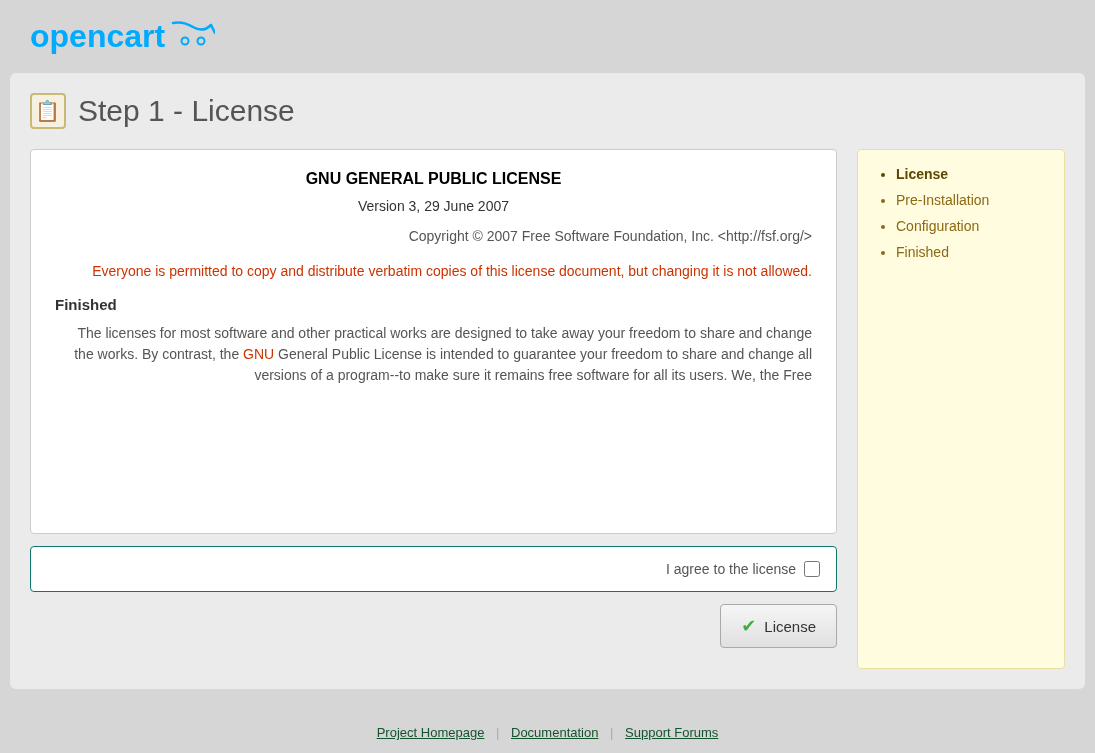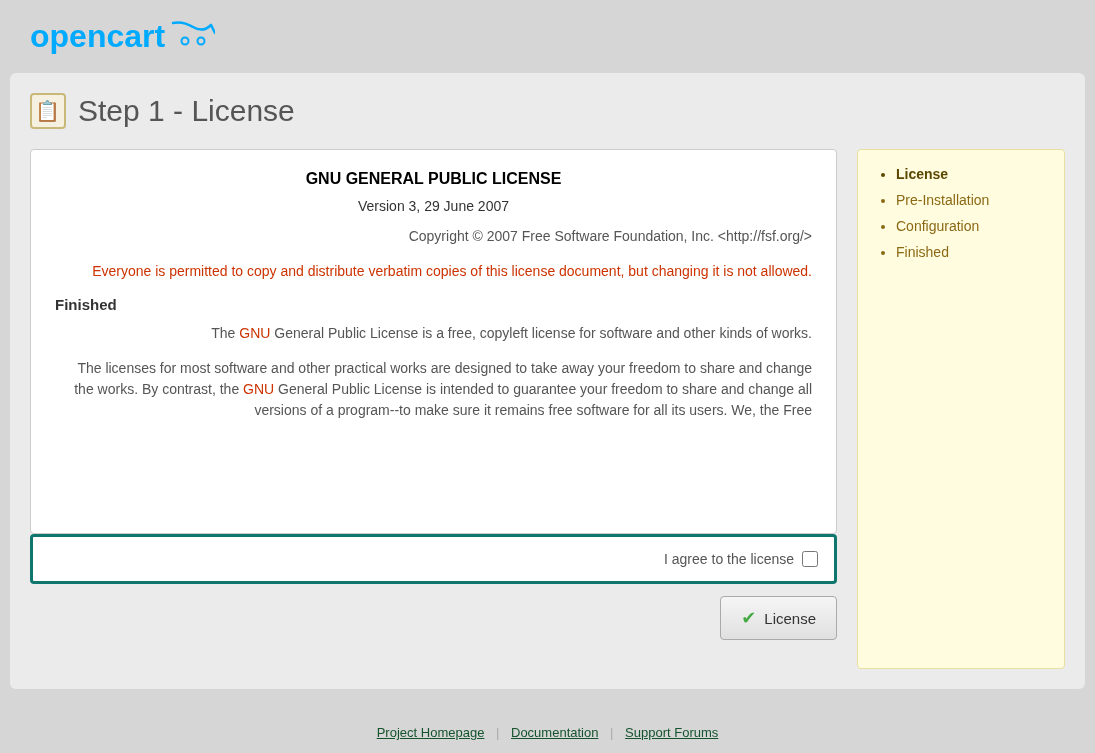--- a/index.html
+++ b/index.html
@@ -127,23 +127,24 @@
       color: #333;
     }
 
     .gnu-highlight {
       color: #cc3300;
     }
 
     
     .agree-area {
       background: white;
-      border: 3px solid #0f766e;
+      border: 1px solid #0f766e;
       border-radius: 4px;
       padding: 14px 16px;
+      margin-top: 12px;
       display: flex;
       align-items: center;
       justify-content: flex-end;
       gap: 8px;
     }
 
     .agree-label {
       color: #555;
       font-size: 14px;
     }
@@ -273,21 +274,20 @@
 
     <div class="content-main">
 
       <div class="license-container">
         <div class="license-scroll-area">
           <p class="license-title">GNU GENERAL PUBLIC LICENSE</p>
           <p class="license-version">Version 3, 29 June 2007</p>
           <p class="license-para">Copyright © 2007 Free Software Foundation, Inc. &lt;http://fsf.org/&gt;</p>
           <p class="license-para red-text">Everyone is permitted to copy and distribute verbatim copies of this license document, but changing it is not allowed.</p>
           <p class="license-section-title">Finished</p>
-          <p class="license-para">The <span class="gnu-highlight">GNU</span> General Public License is a free, copyleft license for software and other kinds of works.</p>
           <p class="license-para">The licenses for most software and other practical works are designed to take away your freedom to share and change the works. By contrast, the <span class="gnu-highlight">GNU</span> General Public License is intended to guarantee your freedom to share and change all versions of a program--to make sure it remains free software for all its users. We, the Free</p>
         </div>
       </div>
 
       <div class="agree-area">
         <label class="agree-label">I agree to the license</label>
         <input type="checkbox" class="agree-checkbox" style="">
       </div>
 
       <div class="button-area">

